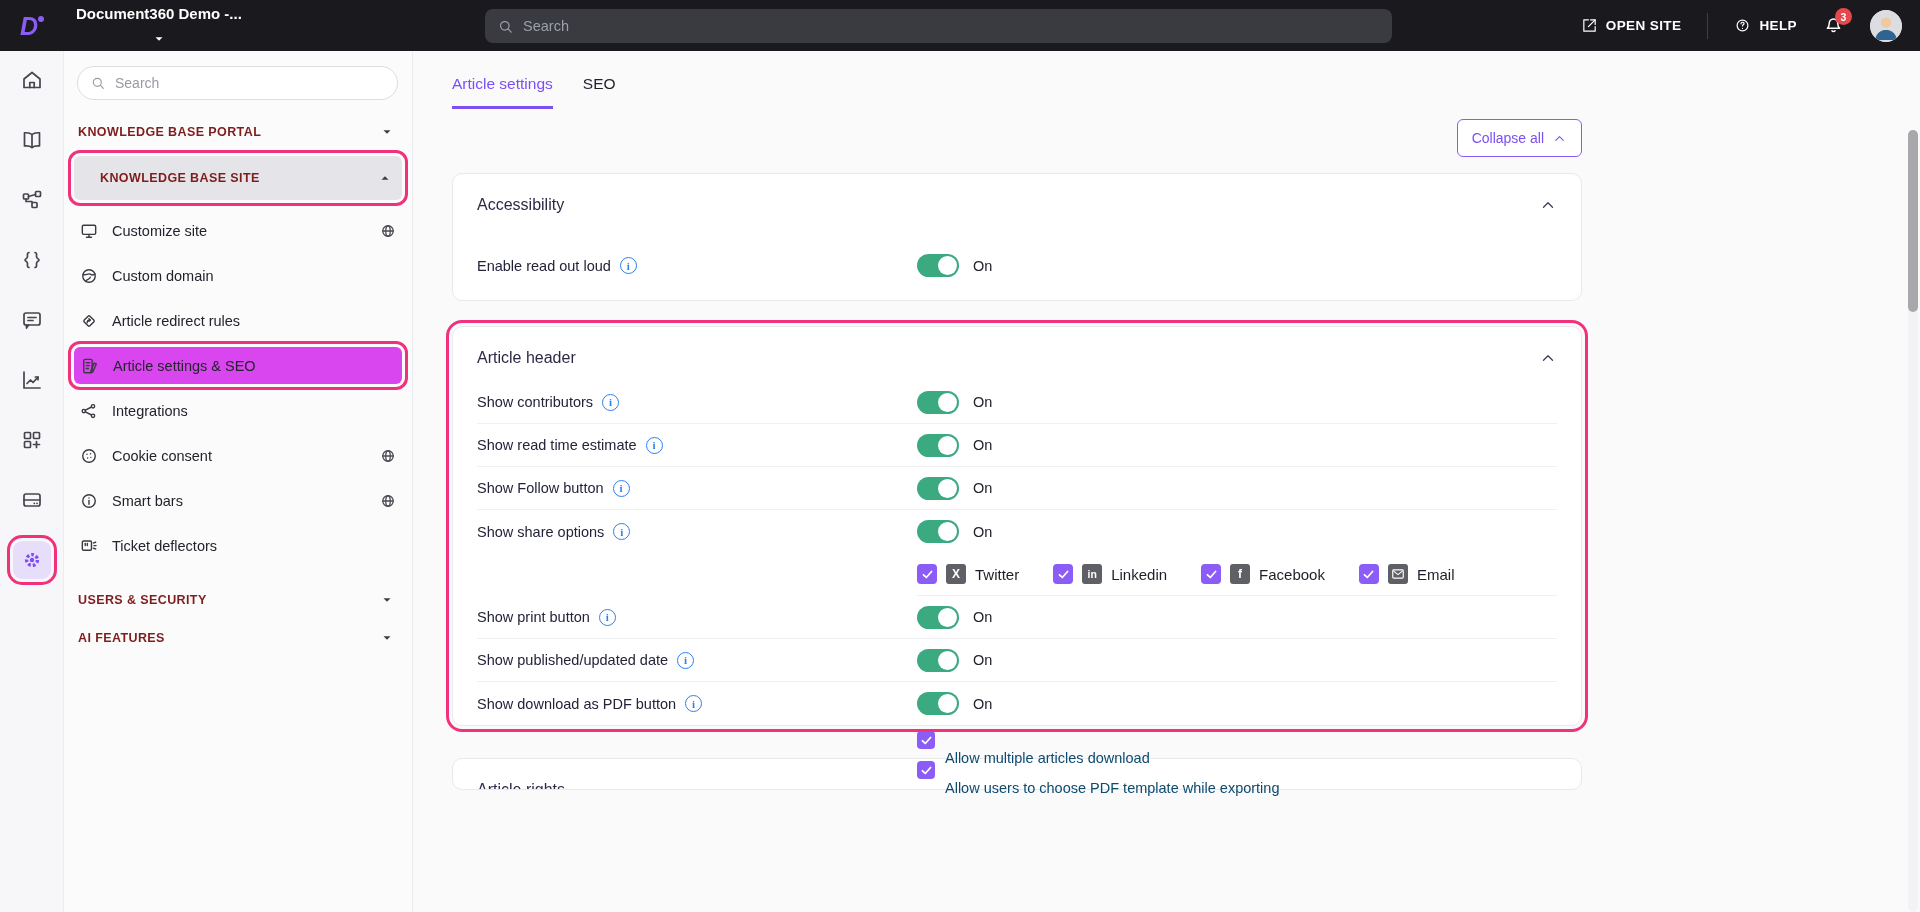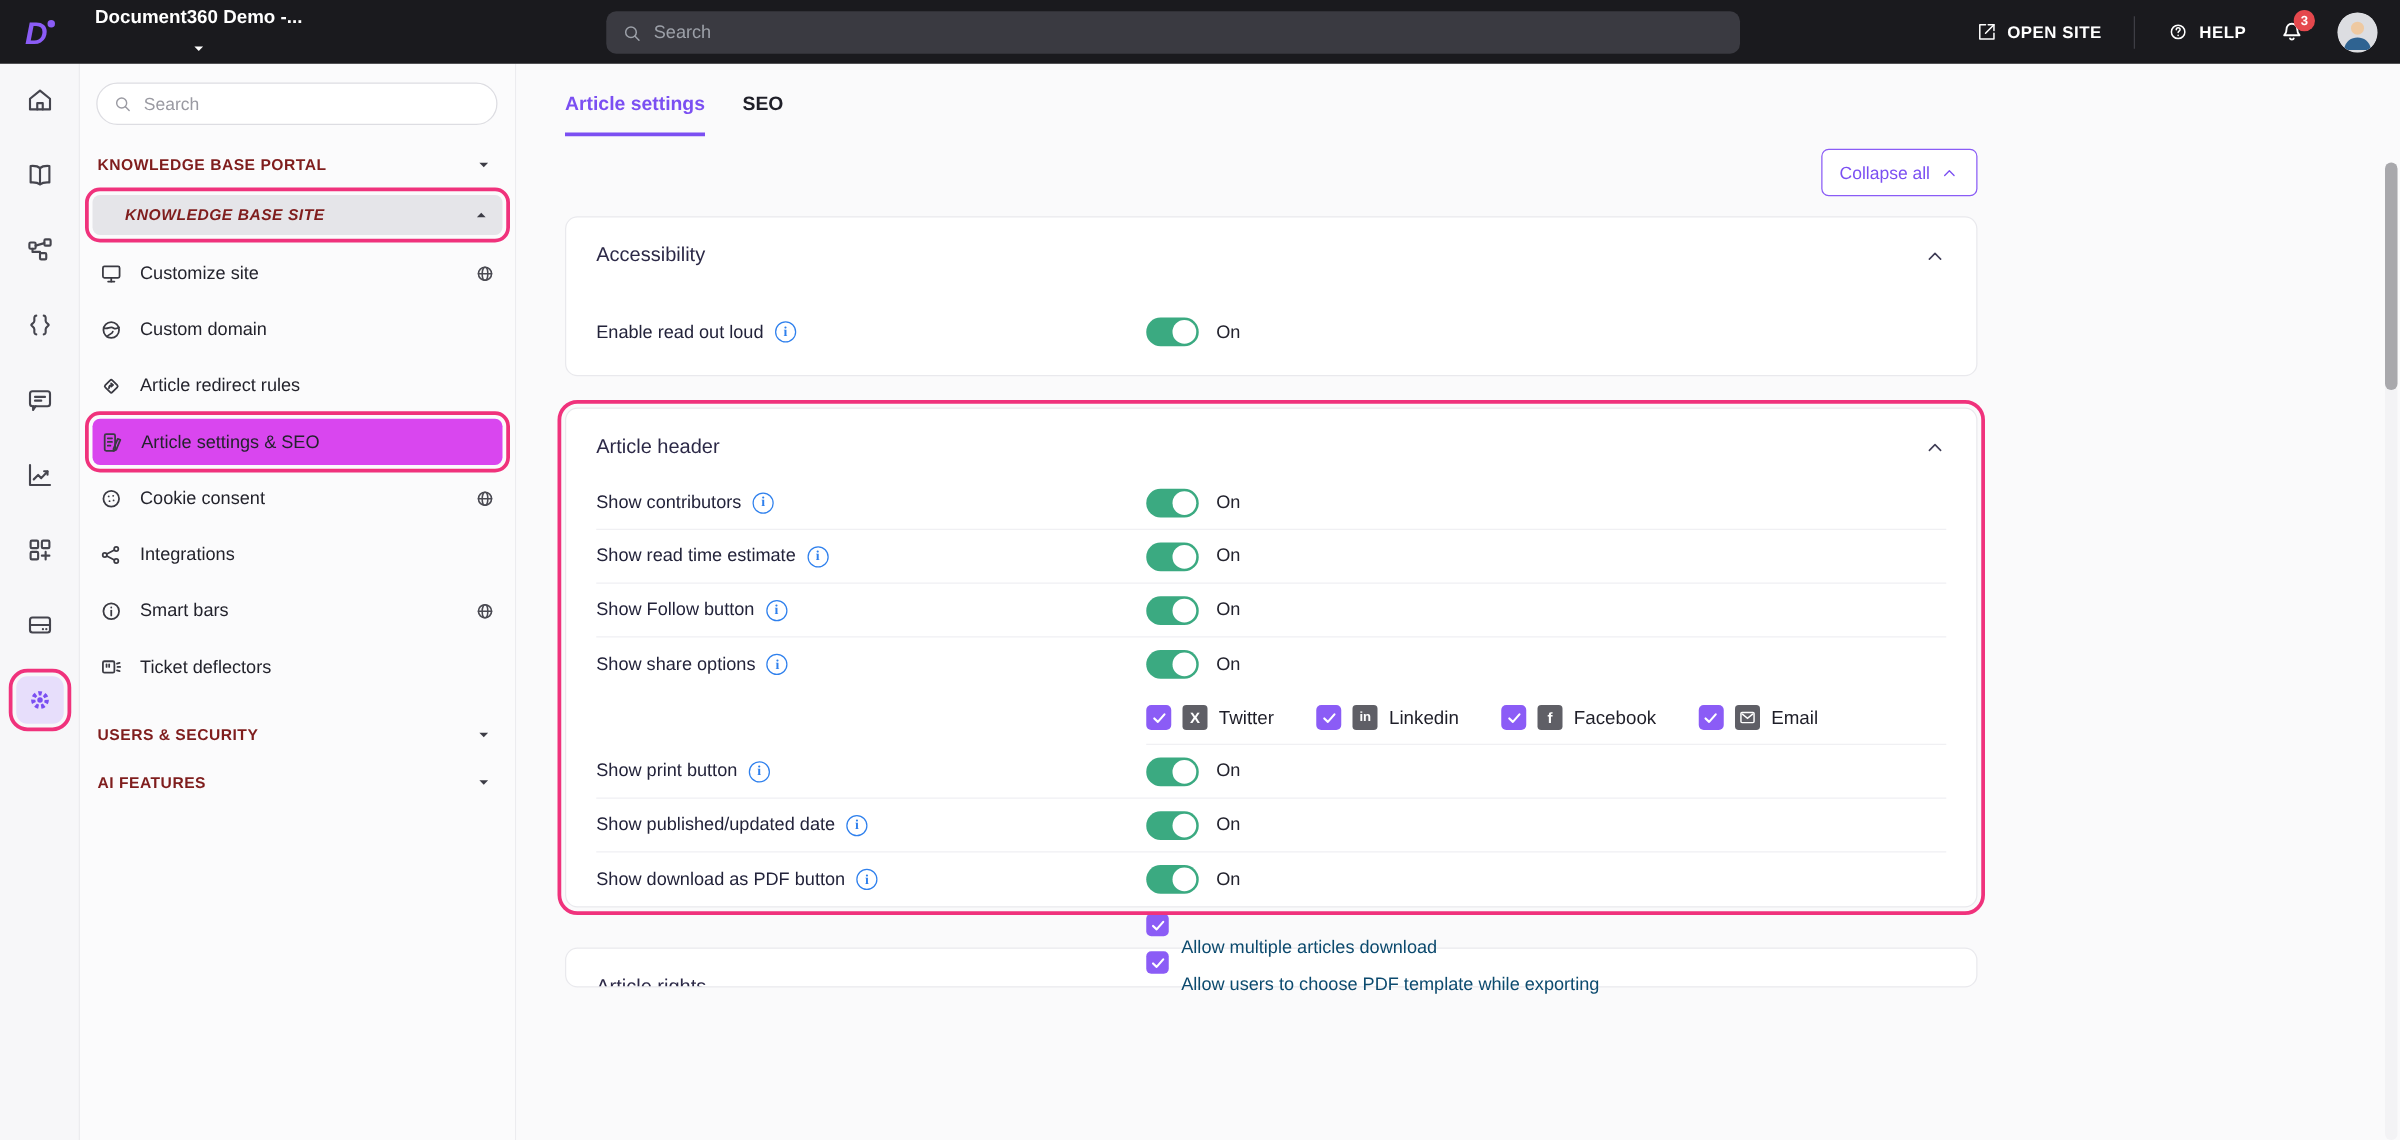--- a/index.html
+++ b/index.html
@@ -43,37 +43,37 @@
   .sidebar { position:absolute; left:64px; top:51px; bottom:0; width:349px;
     background:#fbfbfc; border-right:1px solid #ececef; }
   .sb-search { margin:15px 14px 0 13px; height:34px; border:1px solid #dddde2;
     border-radius:17px; background:#fff; display:flex; align-items:center;
     padding:0 12px; gap:9px; }
   .sb-search .ph { color:#9a9aa2; font-size:14px; }
   .sb-group { height:28px; margin-top:18px; padding:0 18px 0 14px; display:flex;
     align-items:center; justify-content:space-between; cursor:pointer; }
   .sb-group .g-label { font-size:12.5px; font-weight:700; letter-spacing:.4px; color:#7f1d1d; }
   .sb-group.pill { background:#e5e5e9; border-radius:6px; margin:10px 10px 0 10px;
-    height:32px; padding:0 10px 0 18px; outline:3px solid #f0327c; outline-offset:3px;font-style:italic; }
+    height:44px; padding:0 10px 0 18px; outline:3px solid #f0327c; outline-offset:3px; }
   .sb-list { margin-top:8px; }
   .sb-item { height:45px; display:flex; align-items:center; padding:0 15px;
     gap:13px; cursor:pointer; position:relative; }
   .sb-item svg.ic { width:20px; height:20px; color:#3a3a42; flex:0 0 auto; }
   .sb-label { font-size:14.5px; color:#23232c; }
   .sb-globe { margin-left:auto; width:18px; height:18px; color:#4a4a52; }
   .sb-item.selected { background:#d946ef; border-radius:6px; margin:0 10px;
     padding:0 15px 0 6px; height:37px; margin-top:4px; margin-bottom:4px;
     outline:3px solid #f0327c; outline-offset:3px; }
   .sb-bottom { margin-top:18px; }
 
   
   .main { position:absolute; left:413px; top:51px; right:0; bottom:0;
     background:#fafafb; padding-left:39px; }
   .tabs { display:flex; gap:30px; margin-top:24px; }
-  .tab { font-size:15.5px; font-weight:700; padding-bottom:13px; cursor:pointer; }
+  .tab { font-size:15.5px; font-weight:400; padding-bottom:13px; cursor:pointer; }
   .tab.active { color:#7b4ff2; border-bottom:3px solid #7b4ff2; }
   .tab.idle { color:#1f1f28; }
   .toolbar-row { width:1130px; display:flex; justify-content:flex-end; margin-top:10px; }
   .collapse-btn { height:38px; border:1px solid #8a5cf6; border-radius:6px;
     background:#fff; color:#7b4ff2; font-size:14px; display:flex; align-items:center;
     gap:8px; padding:0 14px; cursor:pointer; }
 
   .card { width:1130px; background:#fff; border:1px solid #e9e9ed; border-radius:10px; }
   .card-head { display:flex; align-items:center; justify-content:space-between;
     padding:22px 24px 0 24px; }
@@ -412,32 +412,32 @@
       <span class="sb-label">Article redirect rules</span>
     </div>
     <div class="sb-item selected">
       <svg class="stroke ic" viewBox="0 0 24 24">
           <use href="#i-article-seo"></use>
         </svg>
       <span class="sb-label">Article settings &amp; SEO</span>
     </div>
     <div class="sb-item">
       <svg class="stroke ic" viewBox="0 0 24 24">
+          <use href="#i-integrations"></use>
+        </svg>
+      <span class="sb-label">Integrations</span>
+    </div>
+    <div class="sb-item">
+      <svg class="stroke ic" viewBox="0 0 24 24">
           <use href="#i-cookie"></use>
         </svg>
       <span class="sb-label">Cookie consent</span>
       <svg class="stroke sb-globe" viewBox="0 0 24 24">
           <use href="#i-globe"></use>
         </svg>
-    </div>
-    <div class="sb-item">
-      <svg class="stroke ic" viewBox="0 0 24 24">
-          <use href="#i-integrations"></use>
-        </svg>
-      <span class="sb-label">Integrations</span>
     </div>
     <div class="sb-item">
       <svg class="stroke ic" viewBox="0 0 24 24">
           <use href="#i-info"></use>
         </svg>
       <span class="sb-label">Smart bars</span>
       <svg class="stroke sb-globe" viewBox="0 0 24 24">
           <use href="#i-globe"></use>
         </svg>
     </div>

